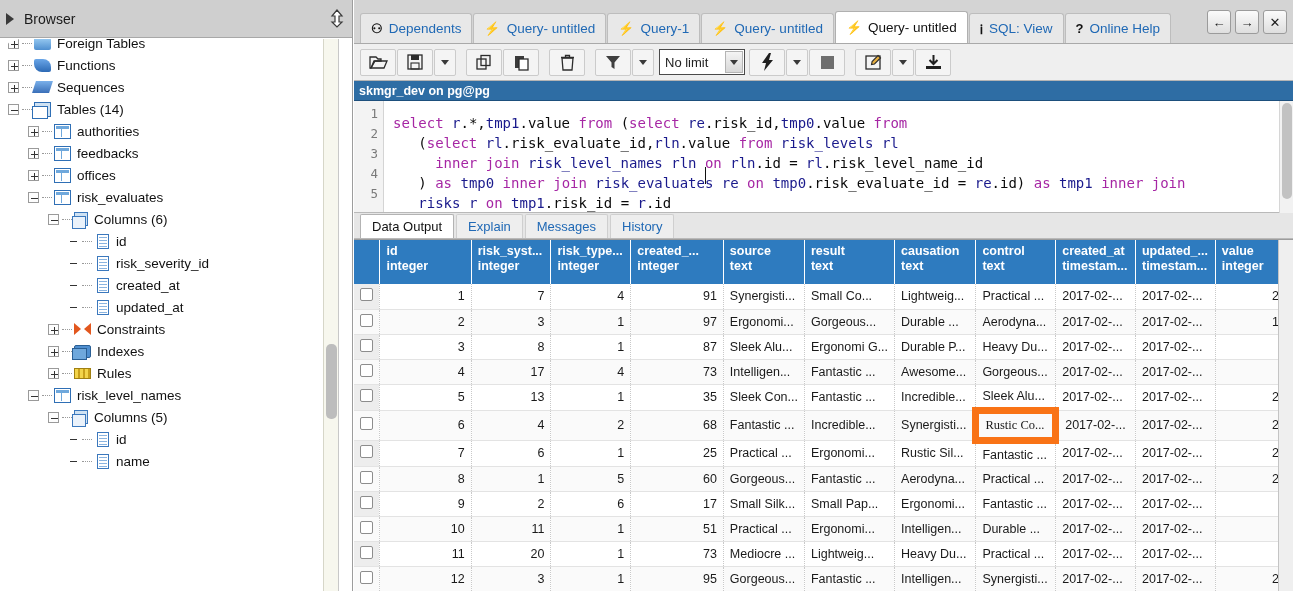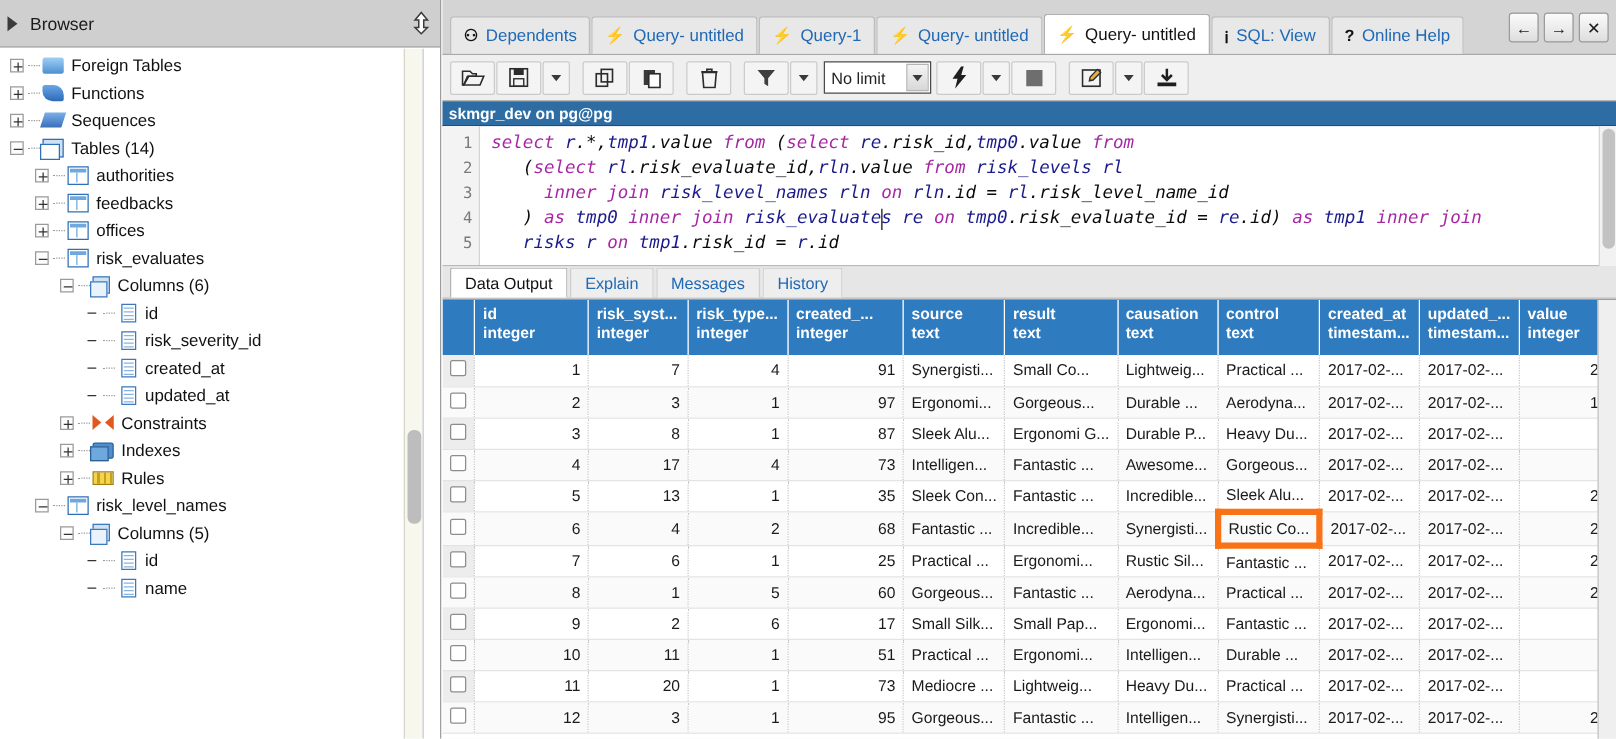--- a/index.html
+++ b/index.html
@@ -14,21 +14,21 @@
     border-bottom:1px solid #a8a8a8; display:flex; align-items:center;
     padding-left:6px; position:relative; }
   #browser-header .tri{ width:0;height:0;border-left:8px solid #3a3a3a;
     border-top:6px solid transparent;border-bottom:6px solid transparent;
     margin-right:10px; }
   #browser-header .ttl{ font-size:14px; color:#1a1a1a; }
   #browser-header .gripper{ position:absolute; right:6px; top:8px;
     width:18px;height:20px; }
 
   #tree{ position:absolute; left:0; top:39px; width:338px; height:552px;
-    overflow:hidden; background:#fff; padding-top:10px;border-radius:21px; }
+    overflow:hidden; background:#fff; padding-top:1px;border-radius:21px; }
   .trow{ height:22px; display:flex; align-items:center; white-space:nowrap;
     position:relative; }
   .trow .lbl{ font-size:13.5px; color:#111; }
   .exp{ width:11px;height:11px;border:1px solid #9a9a9a;background:#fdfdfd;
     display:inline-block; position:relative; flex:0 0 auto; margin-right:3px;}
   .exp:before{ content:""; position:absolute; left:2px; top:5px;
     width:7px;height:1px;background:#333; }
   .exp.plus:after{ content:""; position:absolute; left:5px; top:2px;
     width:1px;height:7px;background:#333; }
   .exp.none{ border:none; background:none; }
@@ -107,21 +107,21 @@
     font-weight:bold; display:flex; align-items:center; padding-left:5px;
     border-bottom:1px solid #1d4f7c; overflow:hidden; }
 
   
   #editor{ position:relative; height:112px; background:#fff;
     border-bottom:1px solid #b9b9b9; display:flex; font-family:"DejaVu Sans Mono", monospace; }
   #gutter{ width:30px; background:#f3f3f3; border-right:1px solid #d4d4d4;
     padding-top:3px; text-align:right; }
   #gutter div{ height:20px; line-height:20px; font-size:12.5px; color:#7a7a7a;
     padding-right:5px; }
-  #code{ flex:1; padding-top:3px; padding-left:9px; overflow:hidden; position:relative;font-style:italic;}
+  #code{ flex:1; padding-top:12px; padding-left:9px; overflow:hidden; position:relative;}
   #code .ln{ height:20px; line-height:20px; font-size:14px; white-space:pre; color:#0a0a0a; }
   .kw{ color:#a626a4; }
   .pn{ color:#1a1a8c; }
   #caret{ position:absolute; left:351px; top:66px; width:1px; height:17px; background:#111; }
   #ed-scroll{ position:absolute; right:0; top:0; width:14px; height:112px;
     background:#f2f2f2; border-left:1px solid #d6d6d6; }
   #ed-scroll .thumb{ position:absolute; left:2px; top:2px; width:10px; height:96px;
     background:#c2c2c2; border-radius:5px; }
 
   
@@ -138,21 +138,21 @@
   table.grid{ border-collapse:collapse; table-layout:fixed; }
   table.grid th{ background:#2e7bbf; color:#fff; font-size:12.5px;
     font-weight:bold; text-align:left; padding:4px 6px; vertical-align:top;
     border-right:1px solid #fff; height:44px; line-height:15px; }
   table.grid th .t2{ font-weight:bold; display:block; }
   table.grid td{ font-size:12.5px; padding:4px 6px; height:25px;
     border-right:1px dotted #c9c9c9; border-bottom:1px solid #e3e3e3;
     white-space:nowrap; overflow:hidden; color:#1a1a1a; }
   table.grid tr.alt td{ background:#fafafa; }
   table.grid td.num{ text-align:right; }
-  table.grid td.sel{ border:5px solid #f97316; }
+  table.grid td.sel{ border:7px solid #f97316;font-family:Liberation Serif, serif; }
   td.chk, th.chk{ width:26px; background:#ededed; border-right:1px solid #c9c9c9;
     padding:3px 0; text-align:center; }
   th.chk{ background:#2e7bbf; }
   .cbox{ width:13px;height:13px;border:1px solid #8d8d8d;background:#fff;
     display:inline-block; border-radius:2px; }
   #grid-vscroll{ position:absolute; right:0; top:0; width:15px; height:372px;
     background:#efefef; border-left:1px solid #c4c4c4; }
 </style>
 </head>
 <body>

